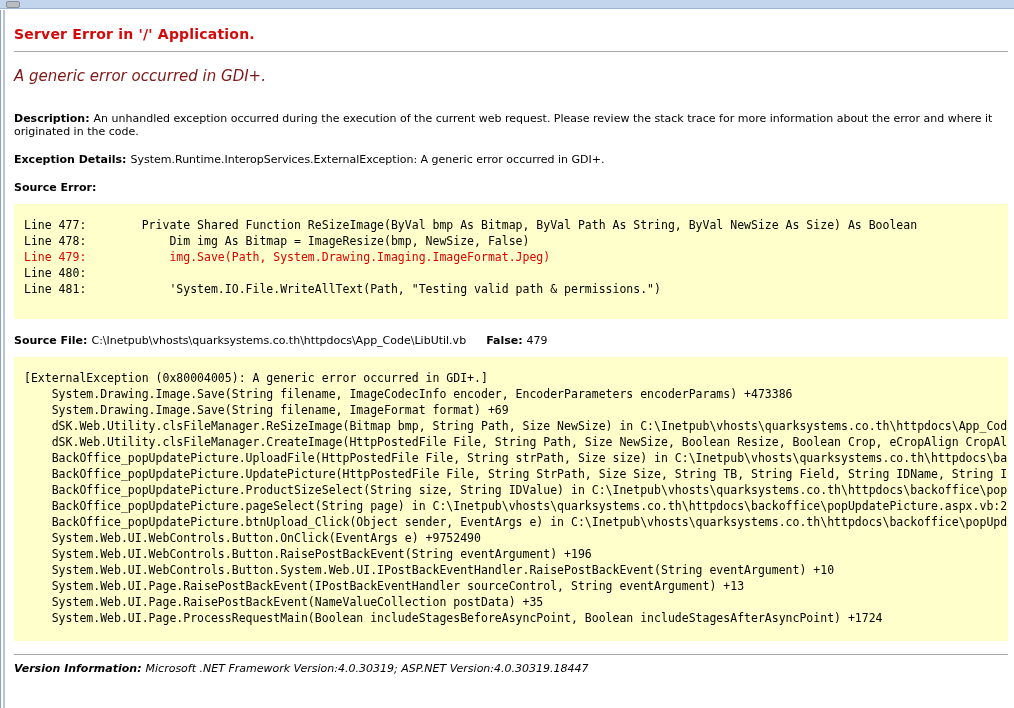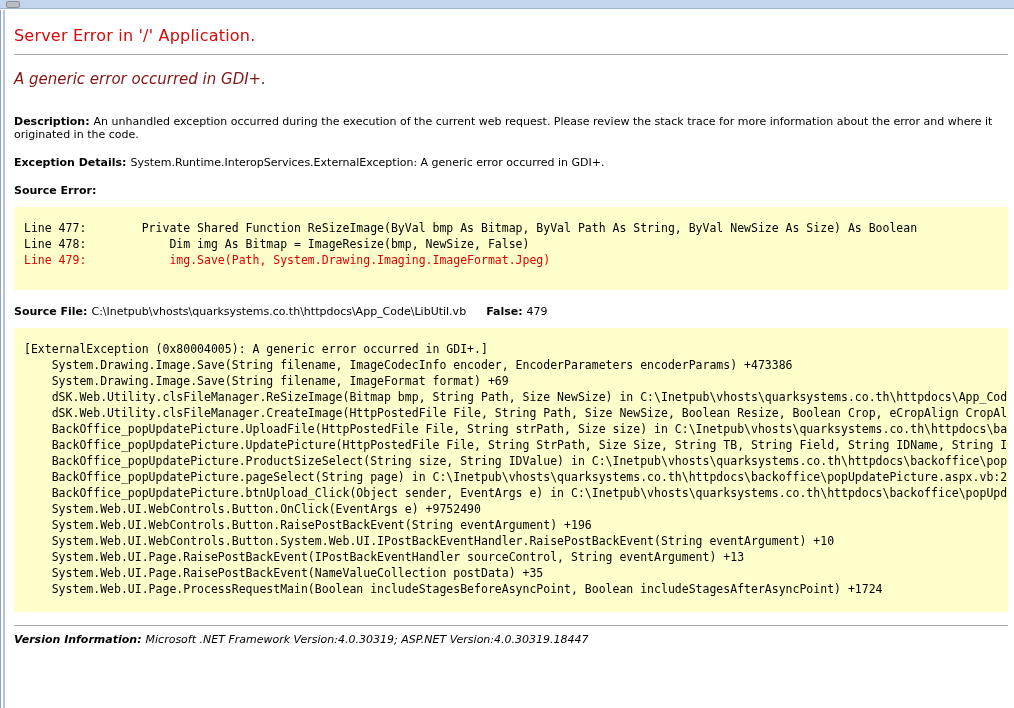--- a/index.html
+++ b/index.html
@@ -42,21 +42,21 @@
       #b5c4dc 3px, #b5c4dc 5px);
   }
   .main {
     position: absolute; top: 10px; left: 5px;
     width: 1009px; height: 698px;
     padding: 0 6px 0 9px;
     overflow: hidden;
   }
   h1.page-title {
     margin: 16px 0 0 0;
-    font-size: 16px; font-weight: normal;
+    font-size: 14px; font-weight: bold;
     color: var(--title-red);
     letter-spacing: 0.2px;
   }
   hr.rule {
     border: none; border-top: 1px solid var(--rule-gray);
     margin: 9px 0 0 0;
   }
   h2.page-subtitle {
     margin: 15px 0 0 0;
     font-size: 15px; font-weight: normal; font-style: italic;
@@ -99,21 +99,22 @@
 
   <h2 class="page-subtitle">A generic error occurred in GDI+.</h2>
 
   <p class="info desc"><b class="lbl">Description:</b><span>An unhandled exception occurred during the execution of the current web request. Please review the stack trace for more information about the error and where it originated in the code.</span></p>
 
   <p class="info"><b class="lbl">Exception Details:</b><span>System.Runtime.InteropServices.ExternalException: A generic error occurred in GDI+.</span></p>
 
   <p class="info"><b>Source Error:</b></p>
 
   <pre class="codeblock"><span class="blk">Line 477:        Private Shared Function ReSizeImage(ByVal bmp As Bitmap, ByVal Path As String, ByVal NewSize As Size) As Boolean
-Line 478:            Dim img As Bitmap = ImageResize(bmp, NewSize, False)</span><span class="blk err">Line 479:            img.Save(Path, System.Drawing.Imaging.ImageFormat.Jpeg)</span></pre>
+Line 478:            Dim img As Bitmap = ImageResize(bmp, NewSize, False)</span><span class="blk err">Line 479:            img.Save(Path, System.Drawing.Imaging.ImageFormat.Jpeg)</span><span class="blk">Line 480:
+Line 481:            'System.IO.File.WriteAllText(Path, "Testing valid path &amp; permissions.")</span></pre>
 
   <p class="info"><b class="lbl">Source File:</b><span class="val">C:\Inetpub\vhosts\quarksystems.co.th\httpdocs\App_Code\LibUtil.vb</span><b class="line-lbl">False:</b><span>479</span></p>
 
 
   <pre class="codeblock stack"><span class="blk">[ExternalException (0x80004005): A generic error occurred in GDI+.]
     System.Drawing.Image.Save(String filename, ImageCodecInfo encoder, EncoderParameters encoderParams) +473386
     System.Drawing.Image.Save(String filename, ImageFormat format) +69
     dSK.Web.Utility.clsFileManager.ReSizeImage(Bitmap bmp, String Path, Size NewSize) in C:\Inetpub\vhosts\quarksystems.co.th\httpdocs\App_Code
     dSK.Web.Utility.clsFileManager.CreateImage(HttpPostedFile File, String Path, Size NewSize, Boolean Resize, Boolean Crop, eCropAlign CropAli
     BackOffice_popUpdatePicture.UploadFile(HttpPostedFile File, String strPath, Size size) in C:\Inetpub\vhosts\quarksystems.co.th\httpdocs\bac

